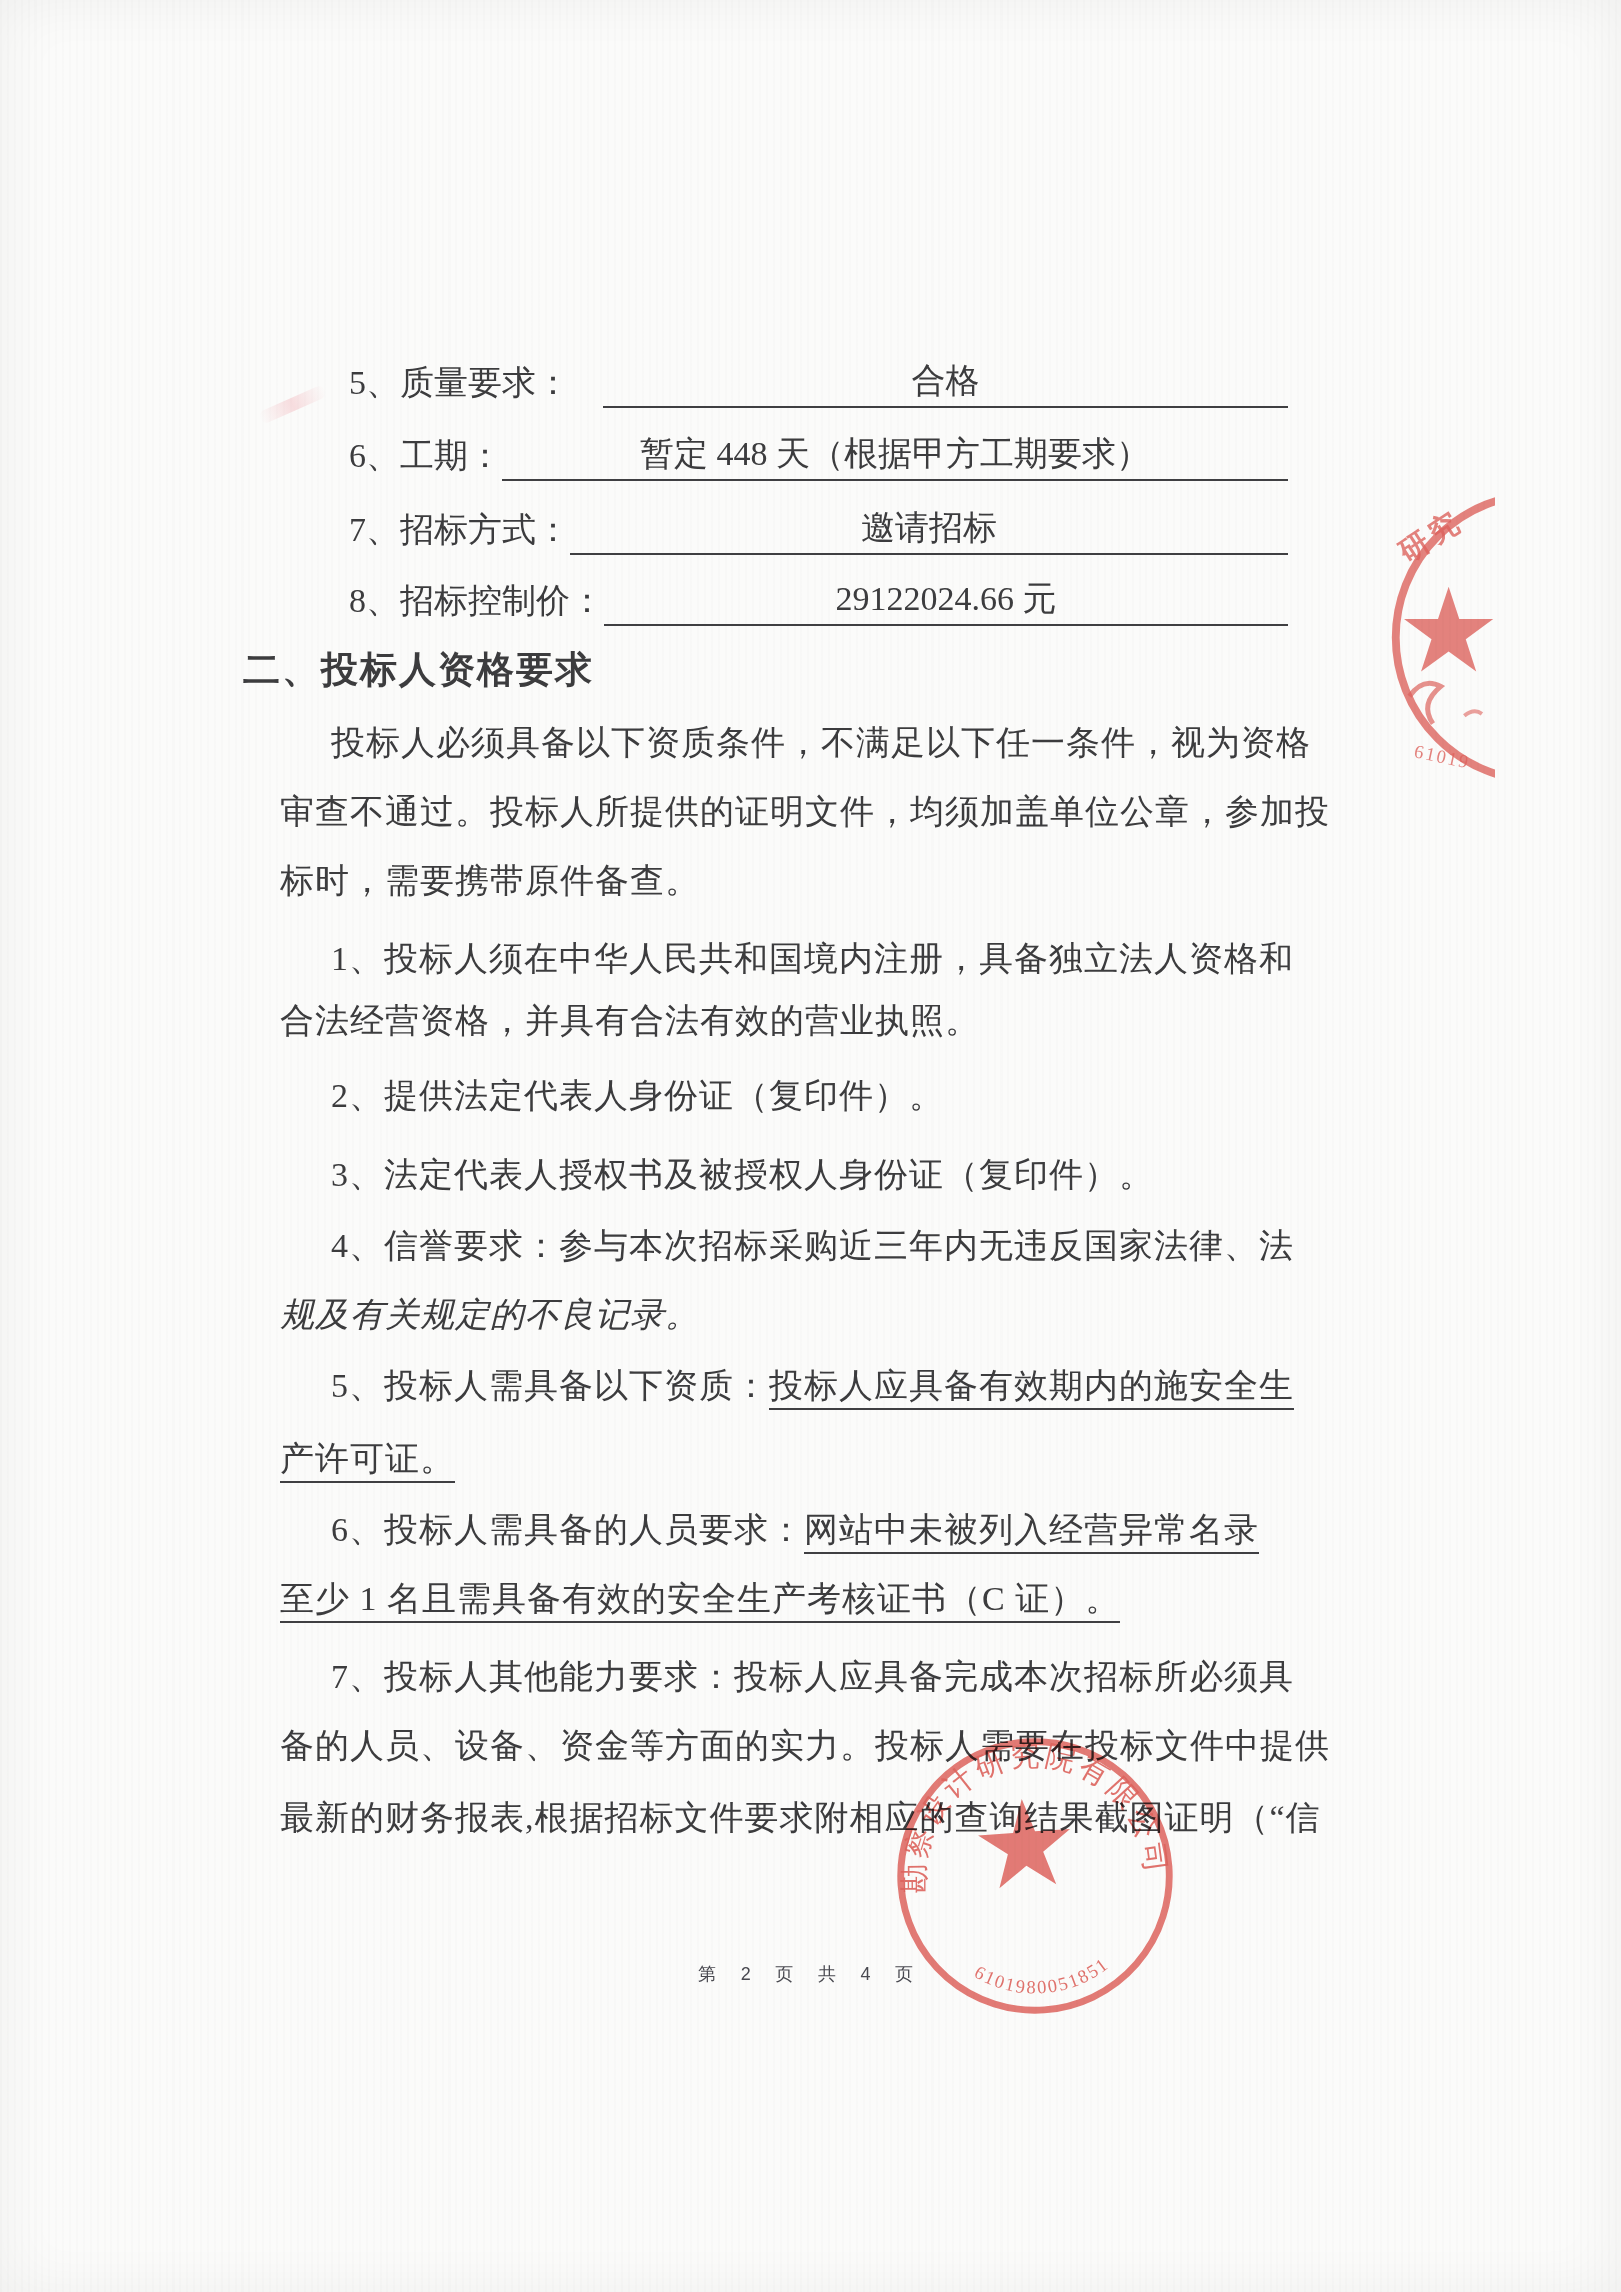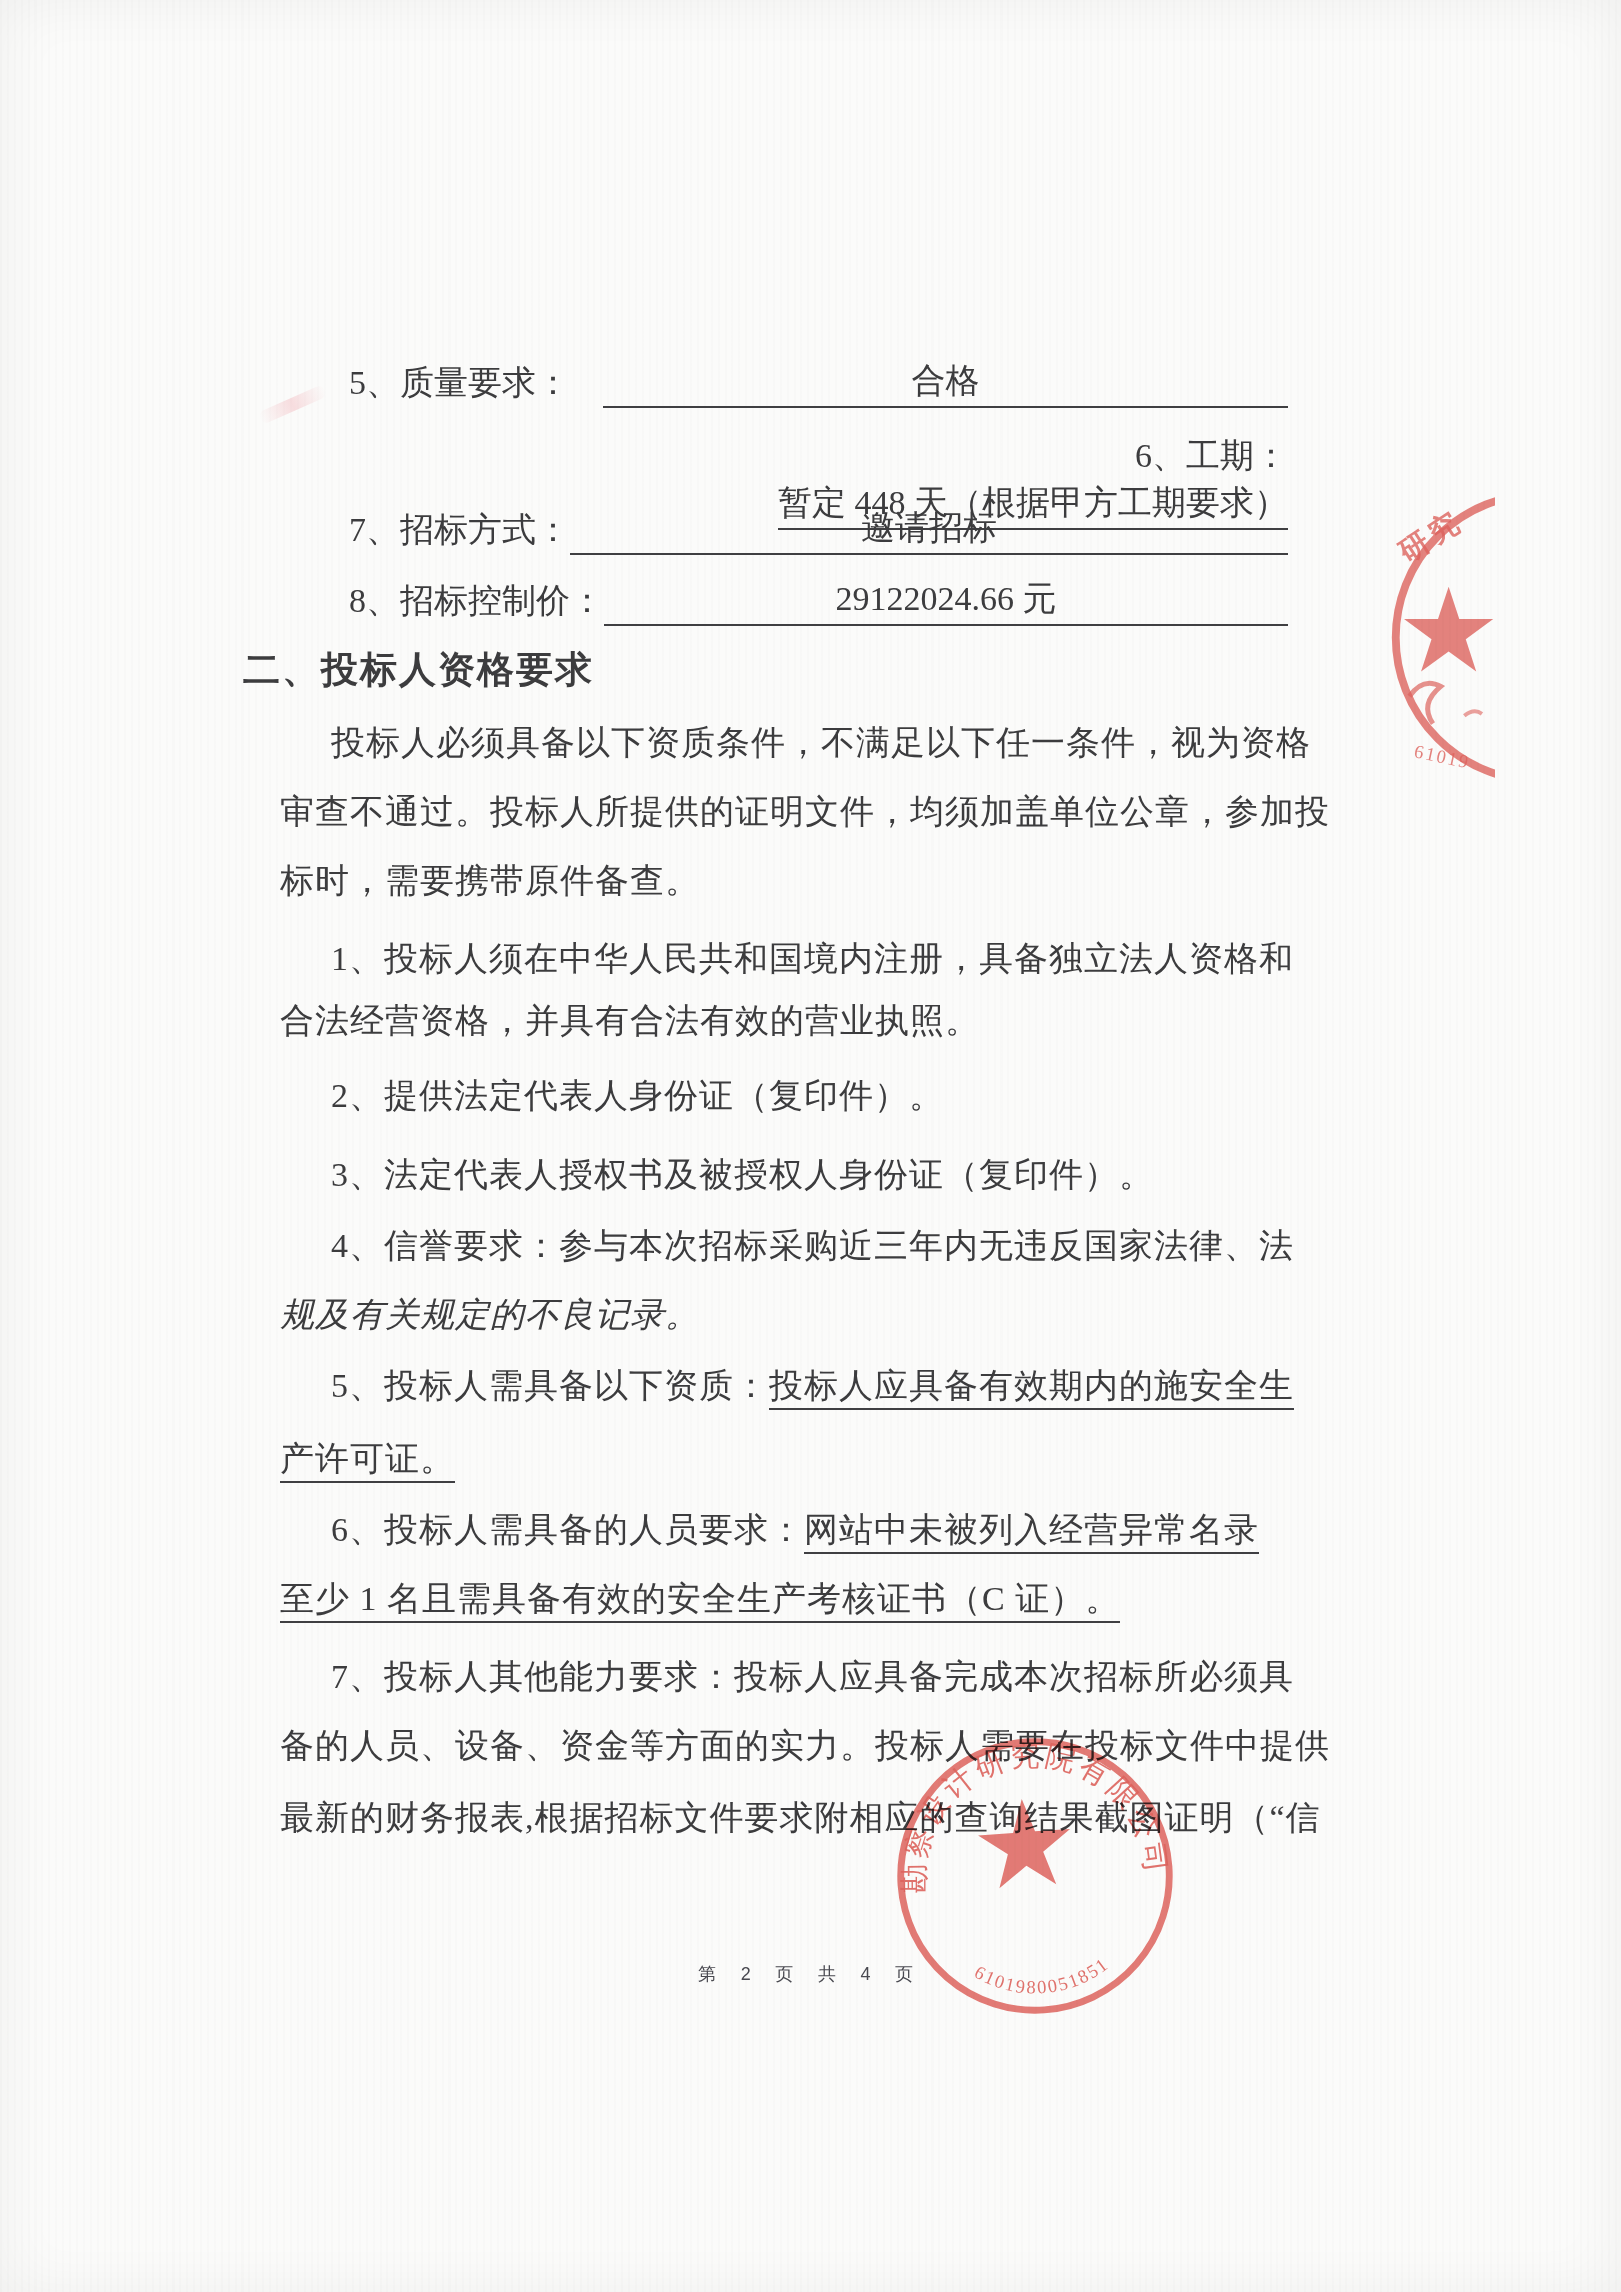--- a/index.html
+++ b/index.html
@@ -55,21 +55,21 @@
 </style>
 </head>
 <body>
 
 <div class="page">
 
   <div class="titem" style="top:361px;gap:33px;">
     <span class="lbl">5、质量要求：</span>
     <span class="val">合格</span>
   </div>
-  <div class="titem" style="top:434px;flex-direction:column;">
+  <div class="titem" style="top:434px;">
     <span class="lbl">6、工期：</span>
     <span class="val">暂定 448 天（根据甲方工期要求）</span>
   </div>
   <div class="titem" style="top:508px;justify-content:center;">
     <span class="lbl">7、招标方式：</span>
     <span class="val">邀请招标</span>
   </div>
   <div class="titem" style="top:579px;">
     <span class="lbl">8、招标控制价：</span>
     <span class="val">29122024.66 元</span>

